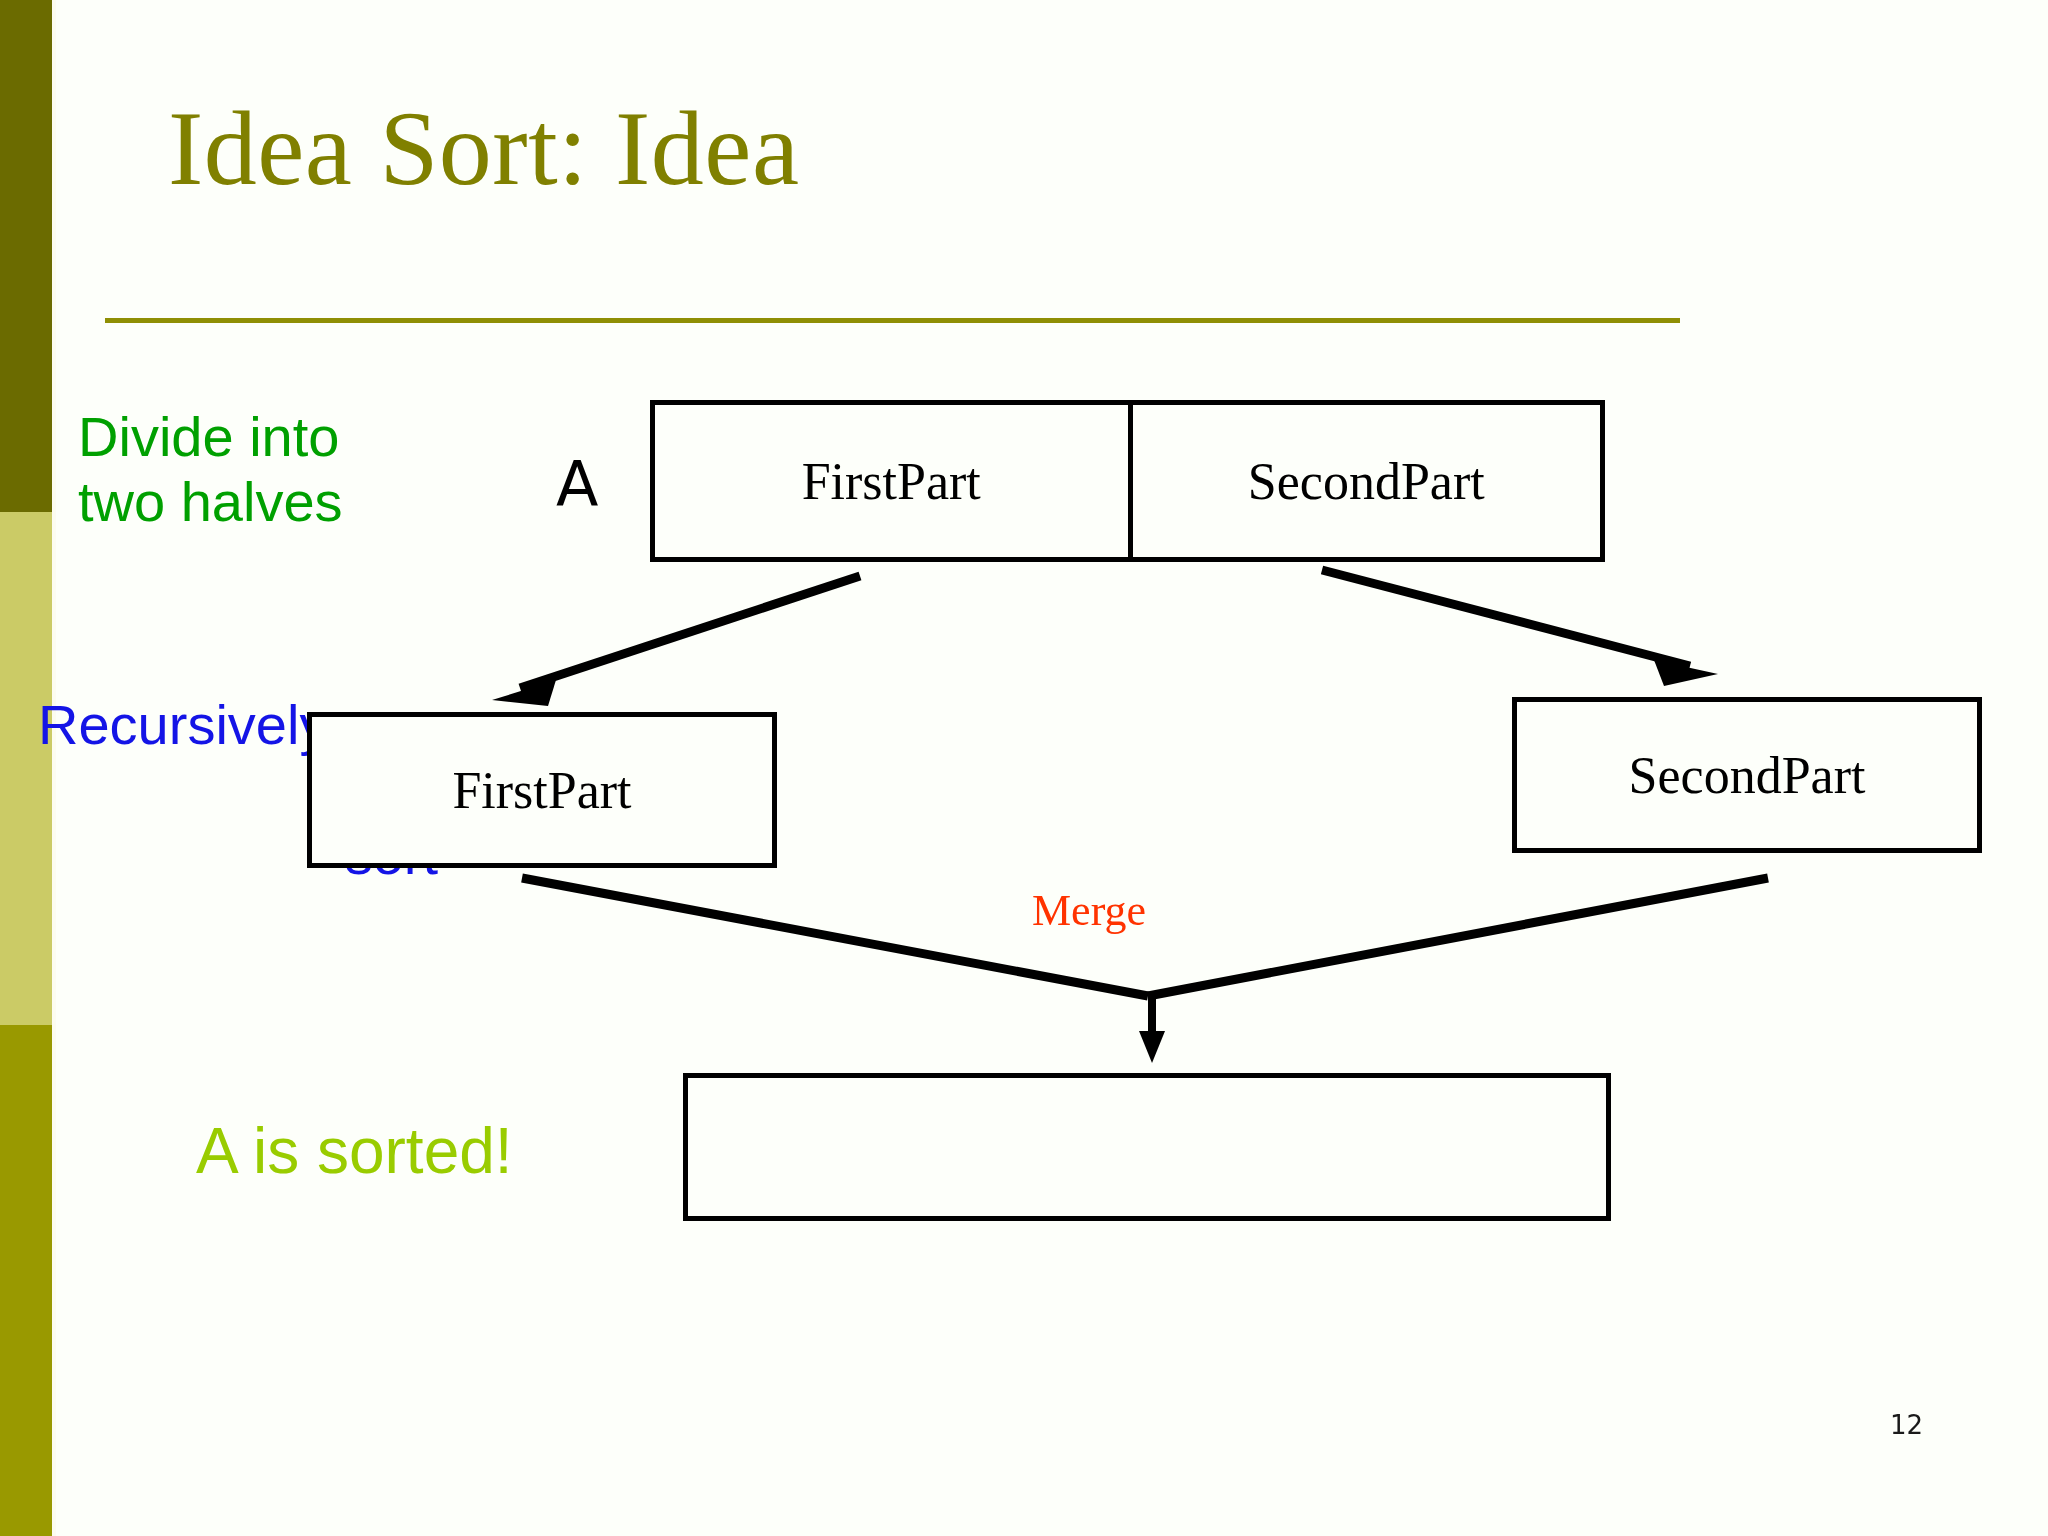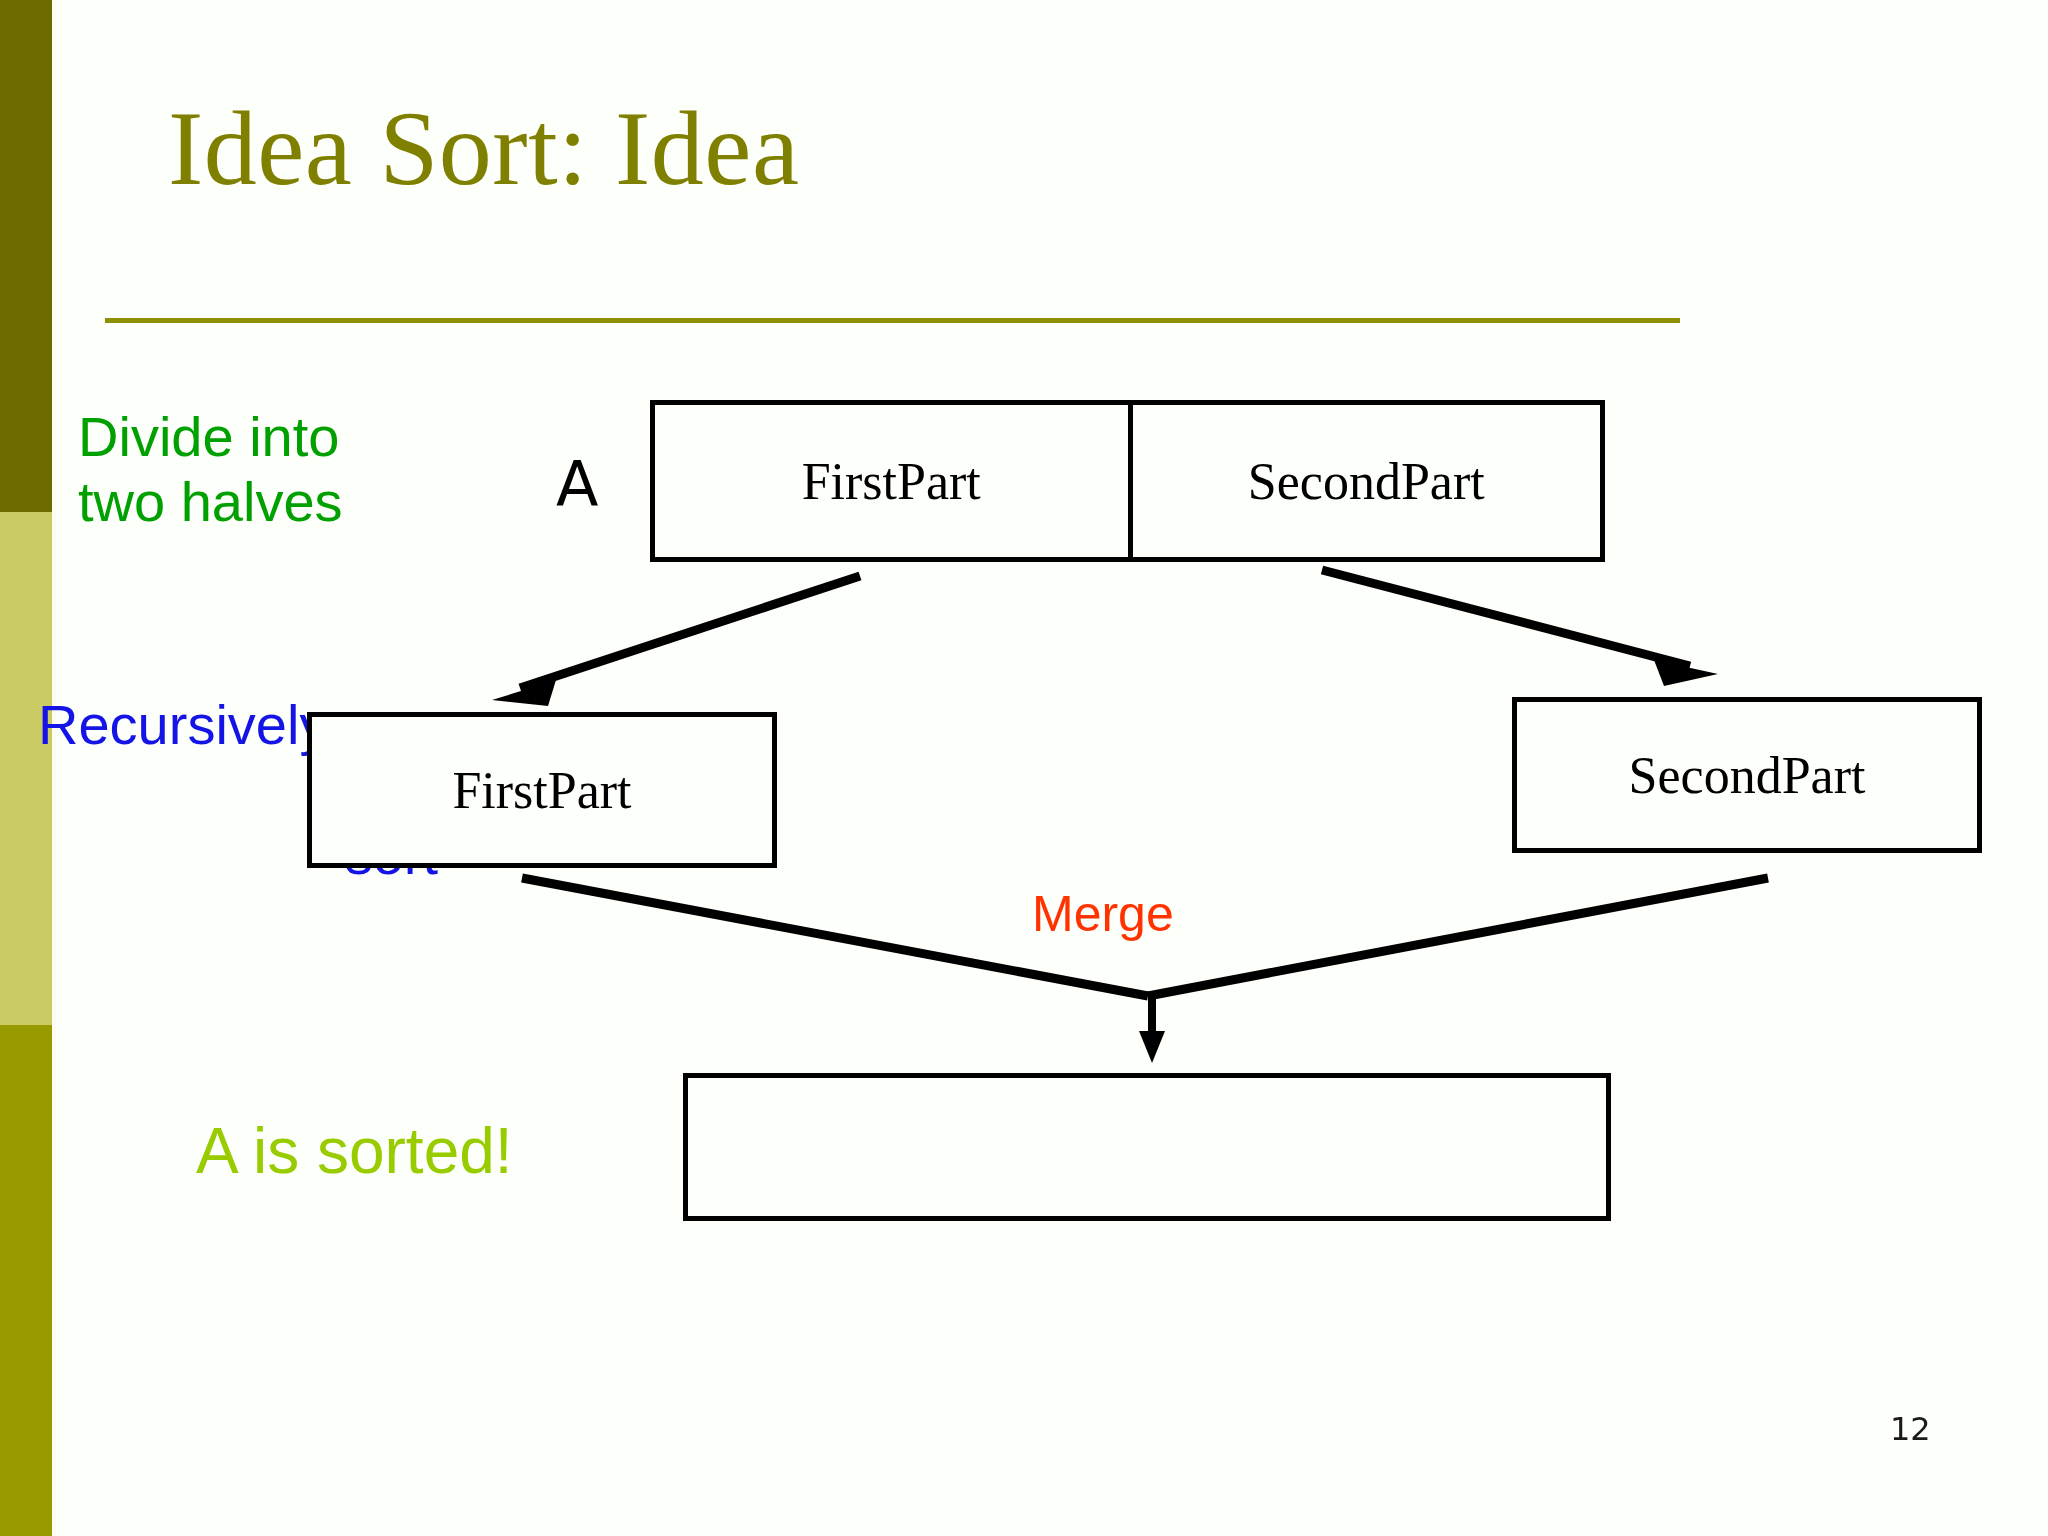--- a/index.html
+++ b/index.html
@@ -81,24 +81,24 @@
     left: 196px;
     top: 1114px;
     font-size: 64px;
     color: #99cc00;
     white-space: nowrap;
   }
   #merge-label {
     position: absolute;
     left: 1032px;
     top: 885px;
-    font-size: 50px;
+    font-size: 44px;
     color: #ff3300;
     white-space: nowrap;
-    font-family: Liberation Sans, sans-serif;
+    font-family: Liberation Serif, serif;
   }
 
   
   .dbox {
     position: absolute;
     border: 5px solid #000000;
     background: #fdfffa;
     box-sizing: border-box;
     display: flex;
     align-items: center;
@@ -151,21 +151,21 @@
   #wires {
     position: absolute;
     left: 0; top: 0;
     width: 2048px; height: 1536px;
     pointer-events: none;
   }
   #page-number {
     position: absolute;
     left: 1890px;
     top: 1410px;
-    font-size: 32px;
+    font-size: 26px;
     color: #1a1a1a;
     font-family: "DejaVu Sans", sans-serif;
   }
 </style>
 </head>
 <body>
 
 <div id="slide">
 
   <div class="band" id="band-top"></div>

